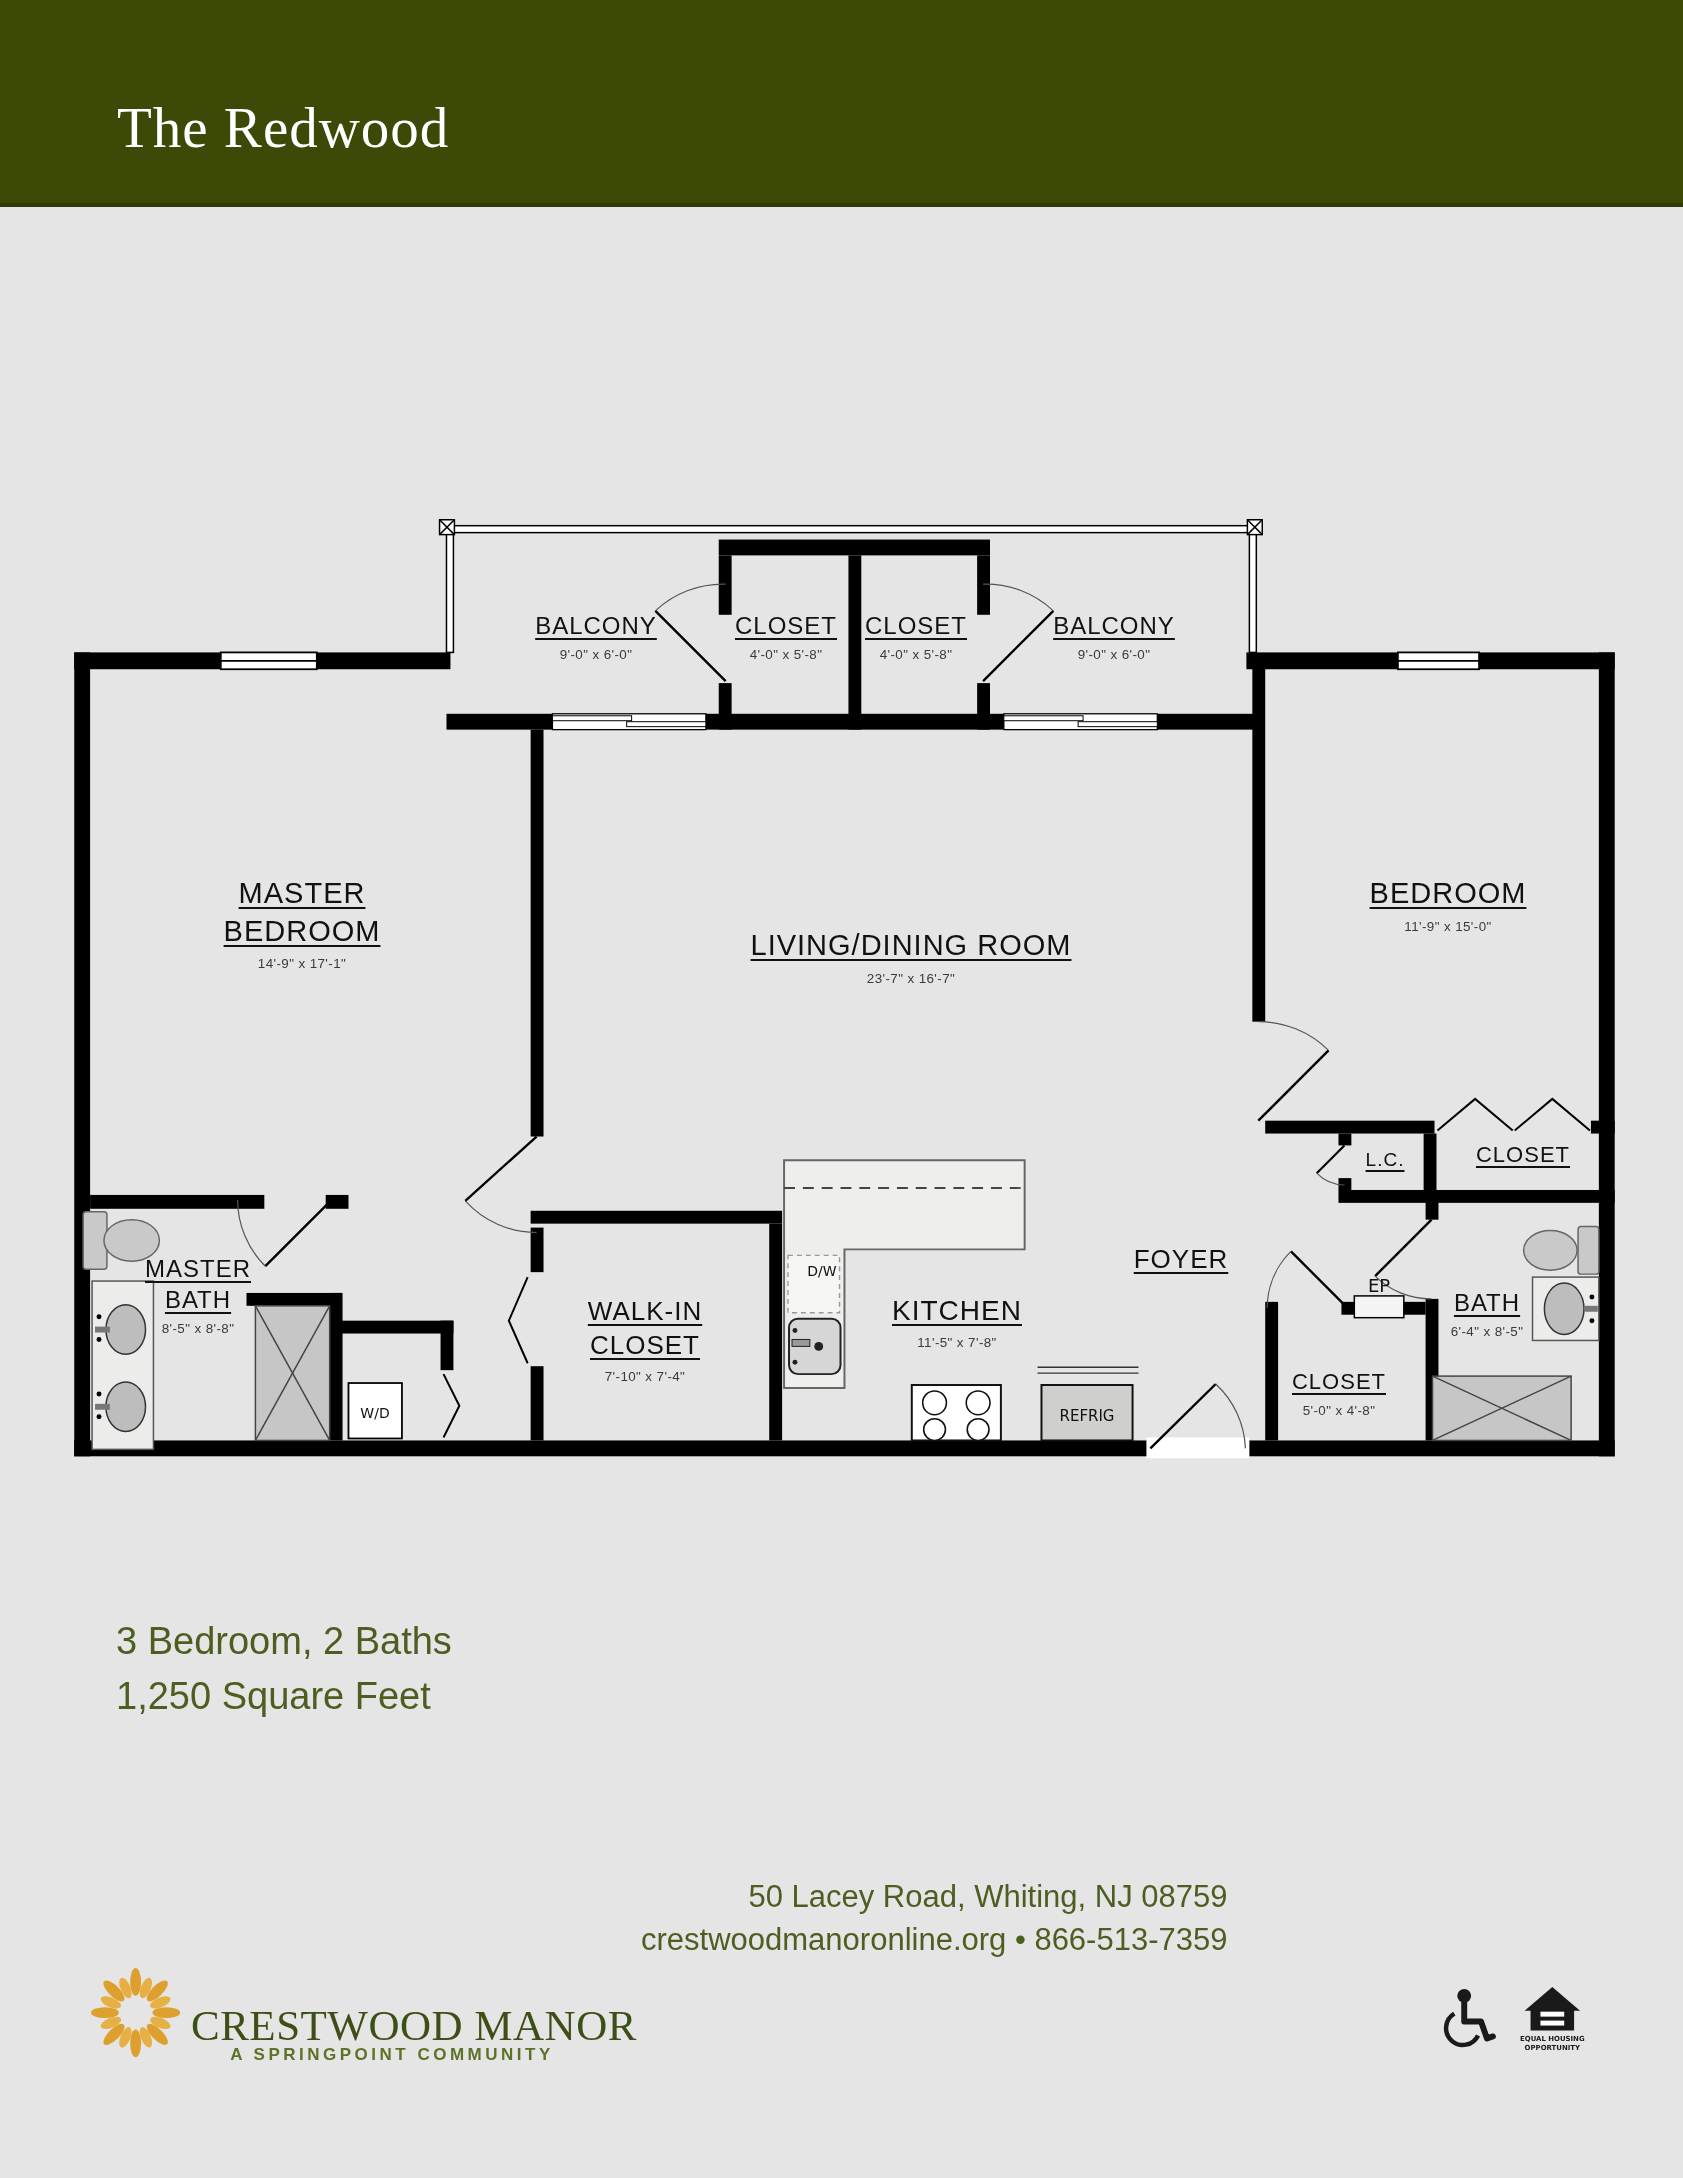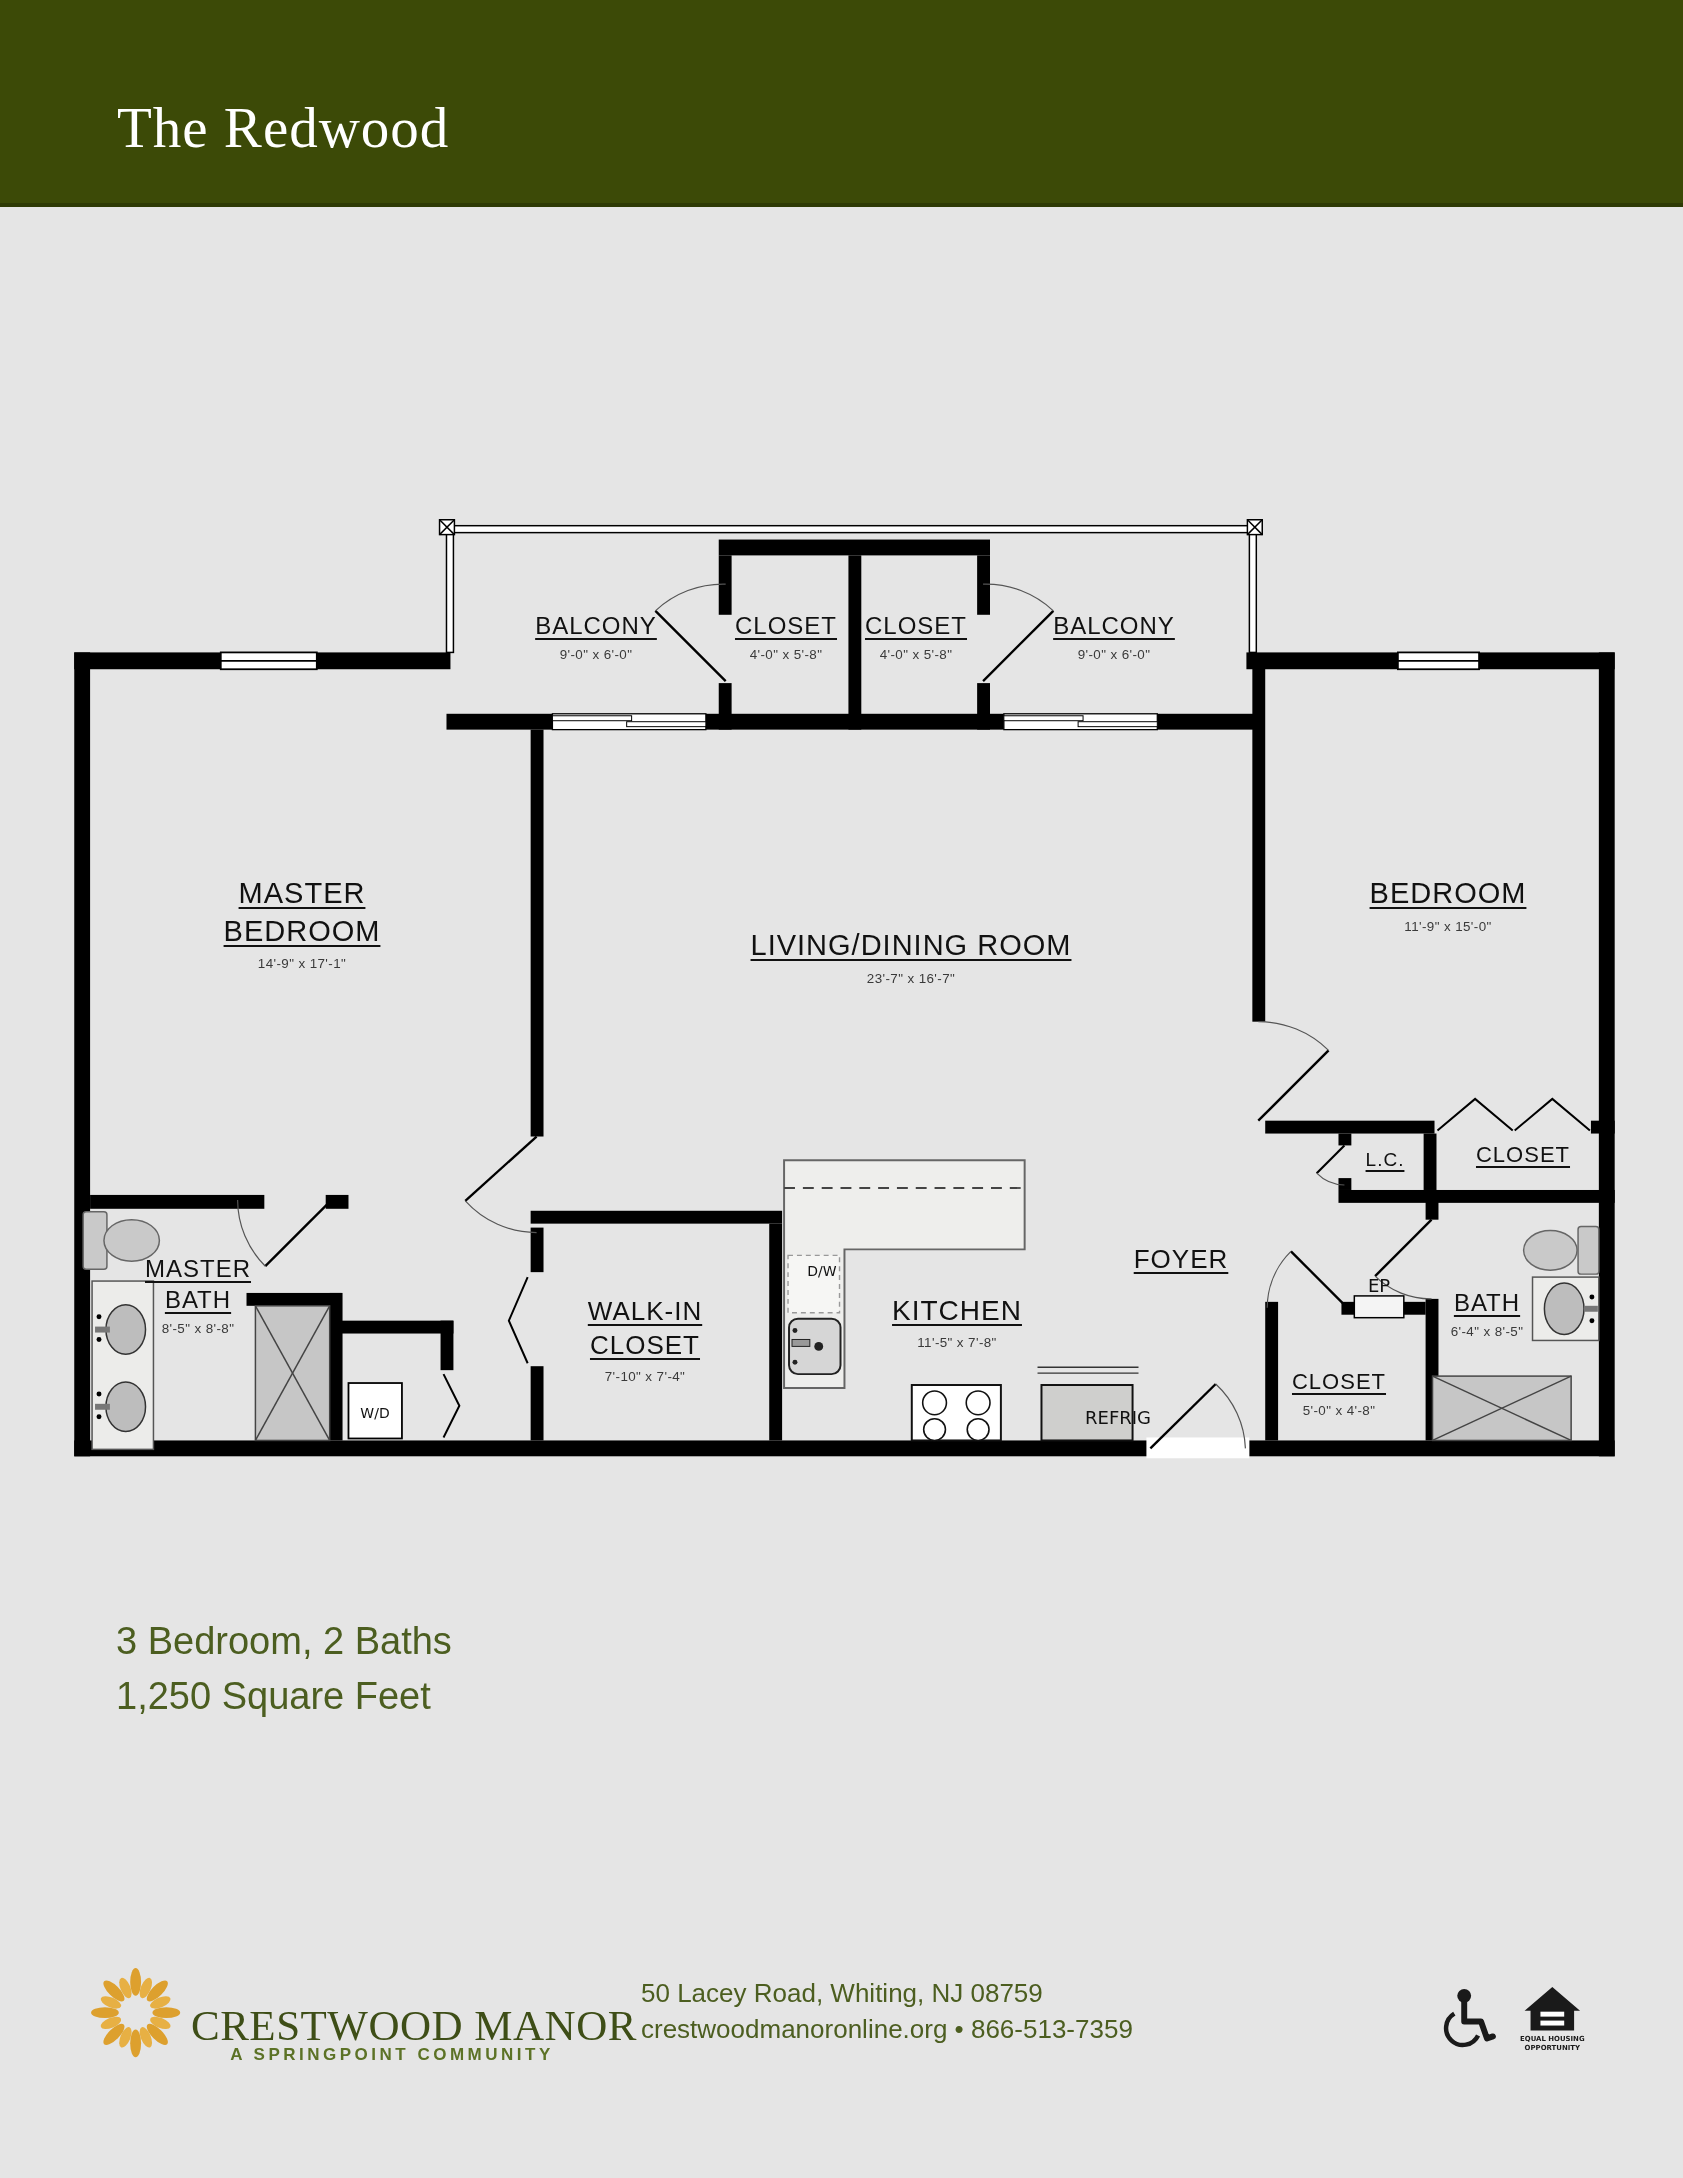--- a/index.html
+++ b/index.html
@@ -22,21 +22,21 @@
   .rd{display:block;font-size:13.4px;color:#3a3a3a;margin-top:6px;letter-spacing:0.4px;}
   .al{position:absolute;transform:translateX(-50%);font-family:"DejaVu Sans",sans-serif;
       color:#111;font-size:14px;white-space:nowrap;}
   
   .summary{position:absolute;left:116px;top:1614px;color:#4C5E20;font-size:38px;line-height:1.45;}
   
   .brand{position:absolute;left:191px;top:1988px;color:#3E4E17;
          font-family:"Liberation Serif",serif;font-size:43px;letter-spacing:0.5px;margin-top:13px;}
   .tagline{position:absolute;left:198px;top:2045px;width:388px;text-align:center;
            color:#5C7226;font-size:17px;font-weight:bold;letter-spacing:3.5px;}
-  .addr{position:absolute;left:641px;top:1976px;color:#4C5E20;font-size:26px;line-height:1.38;}
+  .addr{position:absolute;left:641px;top:1876px;color:#4C5E20;font-size:31px;line-height:1.38;text-align:right;}
 </style>
 </head>
 <body>
 
 <div class="page">
 
   <div class="hdr">
     <h1>The Redwood</h1>
   </div>
 
@@ -282,21 +282,21 @@
     <span class="rn">BATH</span>
     <span class="rd">6'-4" x 8'-5"</span>
   </div>
   <div class="lbl s22" style="left:1339px;top:1368px">
     <span class="rn">CLOSET</span>
     <span class="rd">5'-0" x 4'-8"</span>
   </div>
 
   <div class="al" style="left:822px;top:1263px">D/W</div>
   <div class="al" style="left:375px;top:1405px">W/D</div>
-  <div class="al" style="left:1118px;top:1407px;font-size:18px">REFRIG</div>
+  <div class="al" style="left:1087px;top:1407px;font-size:15px">REFRIG</div>
   <div class="al" style="left:1379px;top:1275px;font-size:18px">EP</div>
 
   <div class="summary">
     <div>3 Bedroom, 2 Baths</div>
     <div>1,250 Square Feet</div>
   </div>
 
   <div class="brand">CRESTWOOD MANOR</div>
   <div class="tagline">A SPRINGPOINT COMMUNITY</div>
   <div class="addr">

